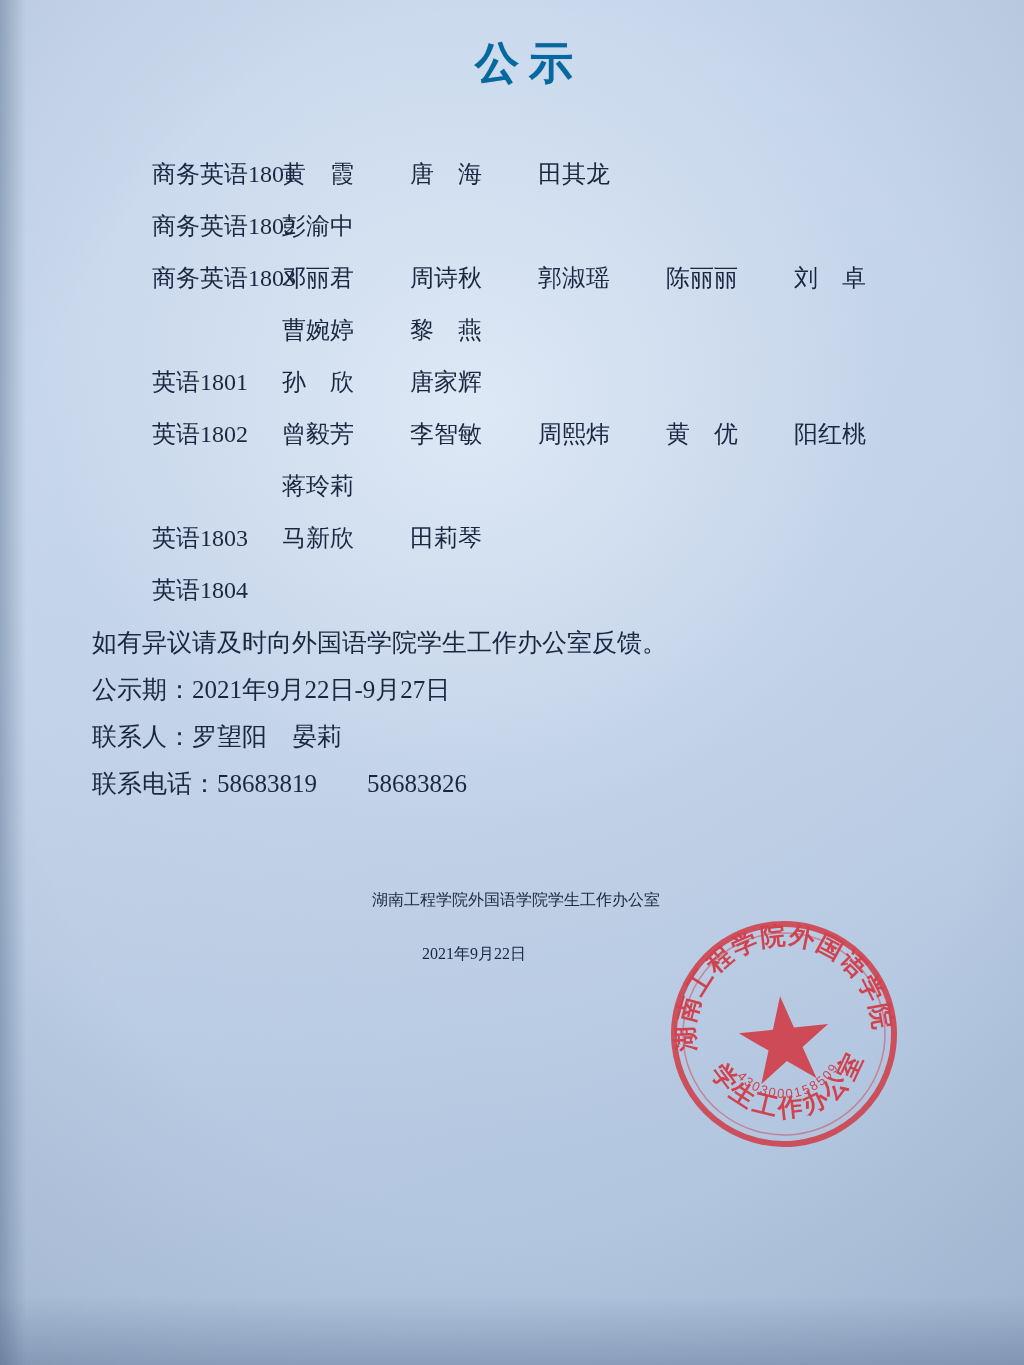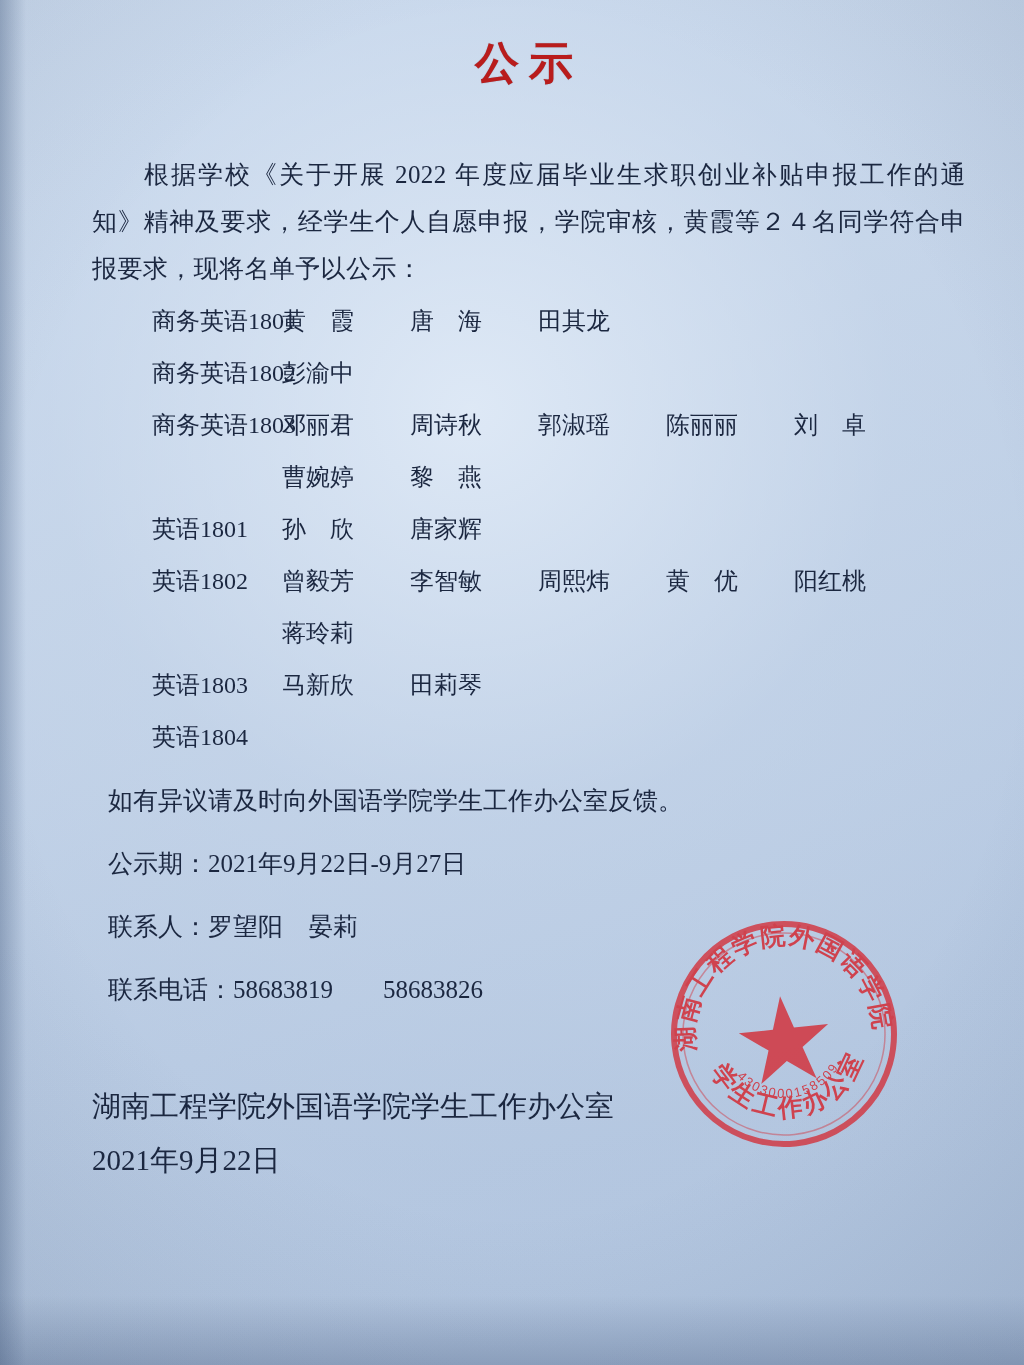--- a/index.html
+++ b/index.html
@@ -47,21 +47,21 @@
     padding: 0 58px 0 92px;
   }
 
   .doc-title {
     text-align: center;
     font-size: 44px;
     font-weight: bold;
     letter-spacing: 10px;
     margin-top: 34px;
     margin-bottom: 58px;
-    color: #b91c1c;
+    color: #0369a1;
     text-shadow: 0 0 1px rgba(20,30,55,0.35);
   }
 
   .para {
     font-size: 25px;
     line-height: 47px;
     text-align: justify;
     text-justify: inter-ideograph;
     letter-spacing: 0.4px;
     margin: 0 0 2px 0;
@@ -95,29 +95,29 @@
   }
   .nm {
     display: inline-block;
     min-width: 128px;
     white-space: nowrap;
   }
 
   .tail-line {
     font-size: 25px;
     line-height: 47px;
-    margin: 16px;
+    margin: 0;
     padding-left: 0;
   }
 
   .sign-block {
     margin-top: 66px;
-    text-align: left;
+    text-align: center;
     padding-right: 26px;
-    font-size: 29px;
+    font-size: 16px;
     line-height: 54px;
     position: relative;
     z-index: 2;
   }
   .sign-date {
     padding-right: 84px;
   }
 
   
   .seal {
@@ -134,21 +134,20 @@
 </style>
 </head>
 <body>
 
 <div class="paper"></div>
 
 <div class="content">
 
   <div class="doc-title">公示</div>
 
-  <p class="para indent">根据学校《关于开展 2022 年度应届毕业生求职创业补贴申报工作的通知》精神及要求，经学生个人自愿申报，学院审核，黄霞等２４名同学符合申报要求，现将名单予以公示：</p>
 
   <div class="roster">
 
     <div class="roster-row">
       <div class="roster-class">商务英语1801</div>
       <div class="roster-names">
         <span class="nm">黄　霞</span>
         <span class="nm">唐　海</span>
         <span class="nm">田其龙</span>
       </div>

